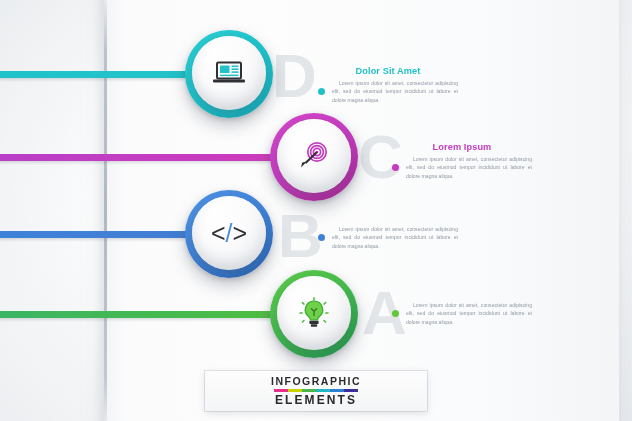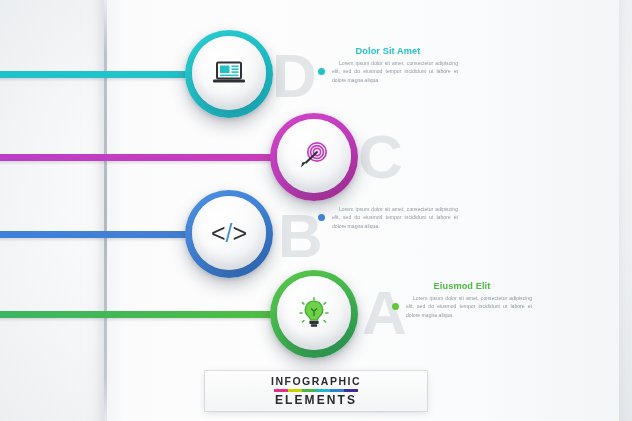--- a/index.html
+++ b/index.html
@@ -97,20 +97,21 @@
     font-family: "Liberation Sans", sans-serif;
     font-weight: 700;
     color: rgba(170,180,190,0.30);
     user-select: none;
     line-height: 1;
   }
 
   
   .textblock {
     position: absolute;
+    margin-top: 20px;
   }
   .tb-title {
     font-size: 9.2px;
     font-weight: 700;
     letter-spacing: 0.1px;
     margin: 0 0 3px 0;
     text-align: center;
   }
   .tb-body {
     font-size: 5.1px;
@@ -276,30 +277,36 @@
   </div>
 
   <div class="textblock" style="left:318px; top:46px; width:140px;">
     <div class="tb-title" style="color:#22c0c9;">Dolor Sit Amet</div>
     <div class="tb-row">
       <span class="bullet" style="background:#22c0c9;"></span>
       <p class="tb-body">Lorem ipsum dolor sit amet, consectetur adipiscing elit, sed do eiusmod tempor incididunt ut labore et dolore magna aliqua.</p>
     </div>
   </div>
 
+  <div class="textblock" style="left:392px; top:122px; width:140px;">
+    <div class="tb-title" style="color:#c43cc0;">Lorem Ipsum</div>
+    <div class="tb-row">
+      <span class="bullet" style="background:#c43cc0;"></span>
+      <p class="tb-body">Lorem ipsum dolor sit amet, consectetur adipiscing elit, sed do eiusmod tempor incididunt ut labore et dolore magna aliqua.</p>
+    </div>
+  </div>
 
   <div class="textblock" style="left:318px; top:205px; width:140px;">
     <div class="tb-row">
       <span class="bullet" style="background:#3f82d6;"></span>
       <p class="tb-body">Lorem ipsum dolor sit amet, consectetur adipiscing elit, sed do eiusmod tempor incididunt ut labore et dolore magna aliqua.</p>
     </div>
   </div>
 
   <div class="textblock" style="left:392px; top:281px; width:140px;">
-    <div class="tb-title" style="color:#4cbb3c;">Eiusmod Elit</div>
     <div class="tb-row">
       <span class="bullet" style="background:#62c83a;"></span>
       <p class="tb-body">Lorem ipsum dolor sit amet, consectetur adipiscing elit, sed do eiusmod tempor incididunt ut labore et dolore magna aliqua.</p>
     </div>
   </div>
 
   <div class="banner">
     <div class="banner-top">INFOGRAPHIC</div>
     <div class="banner-bar">
       <span style="background:#e8308a;"></span>

